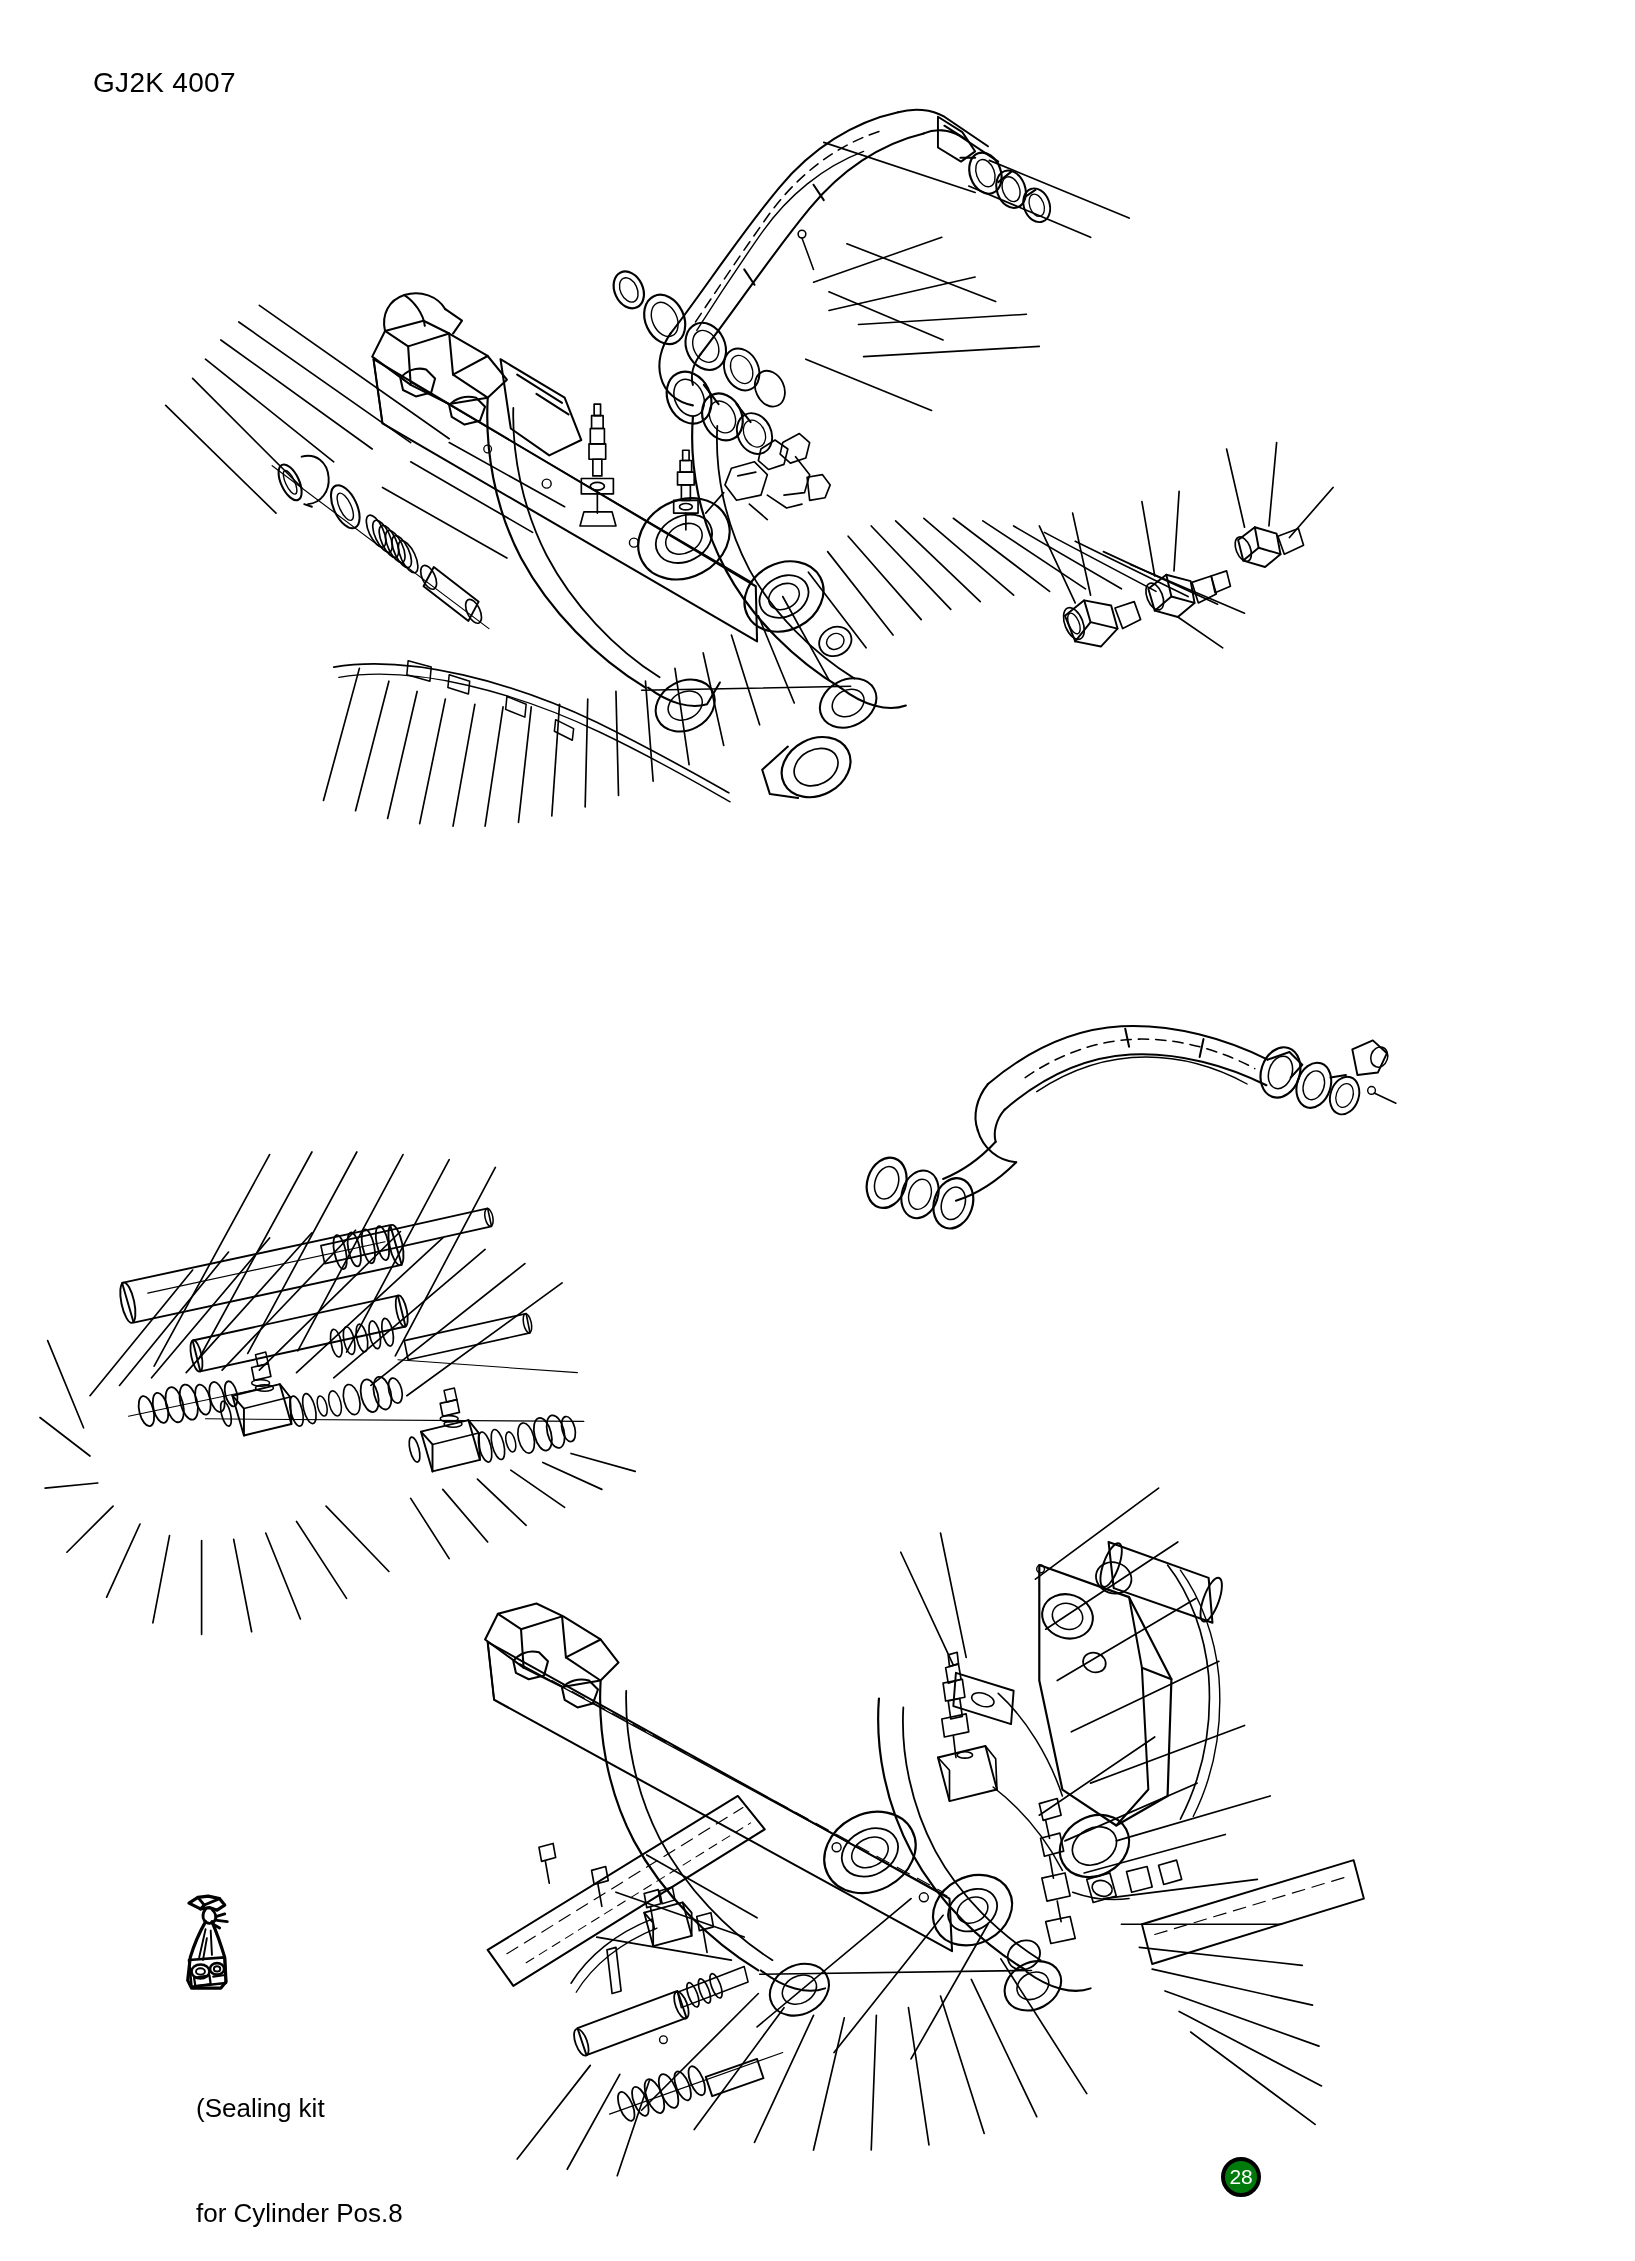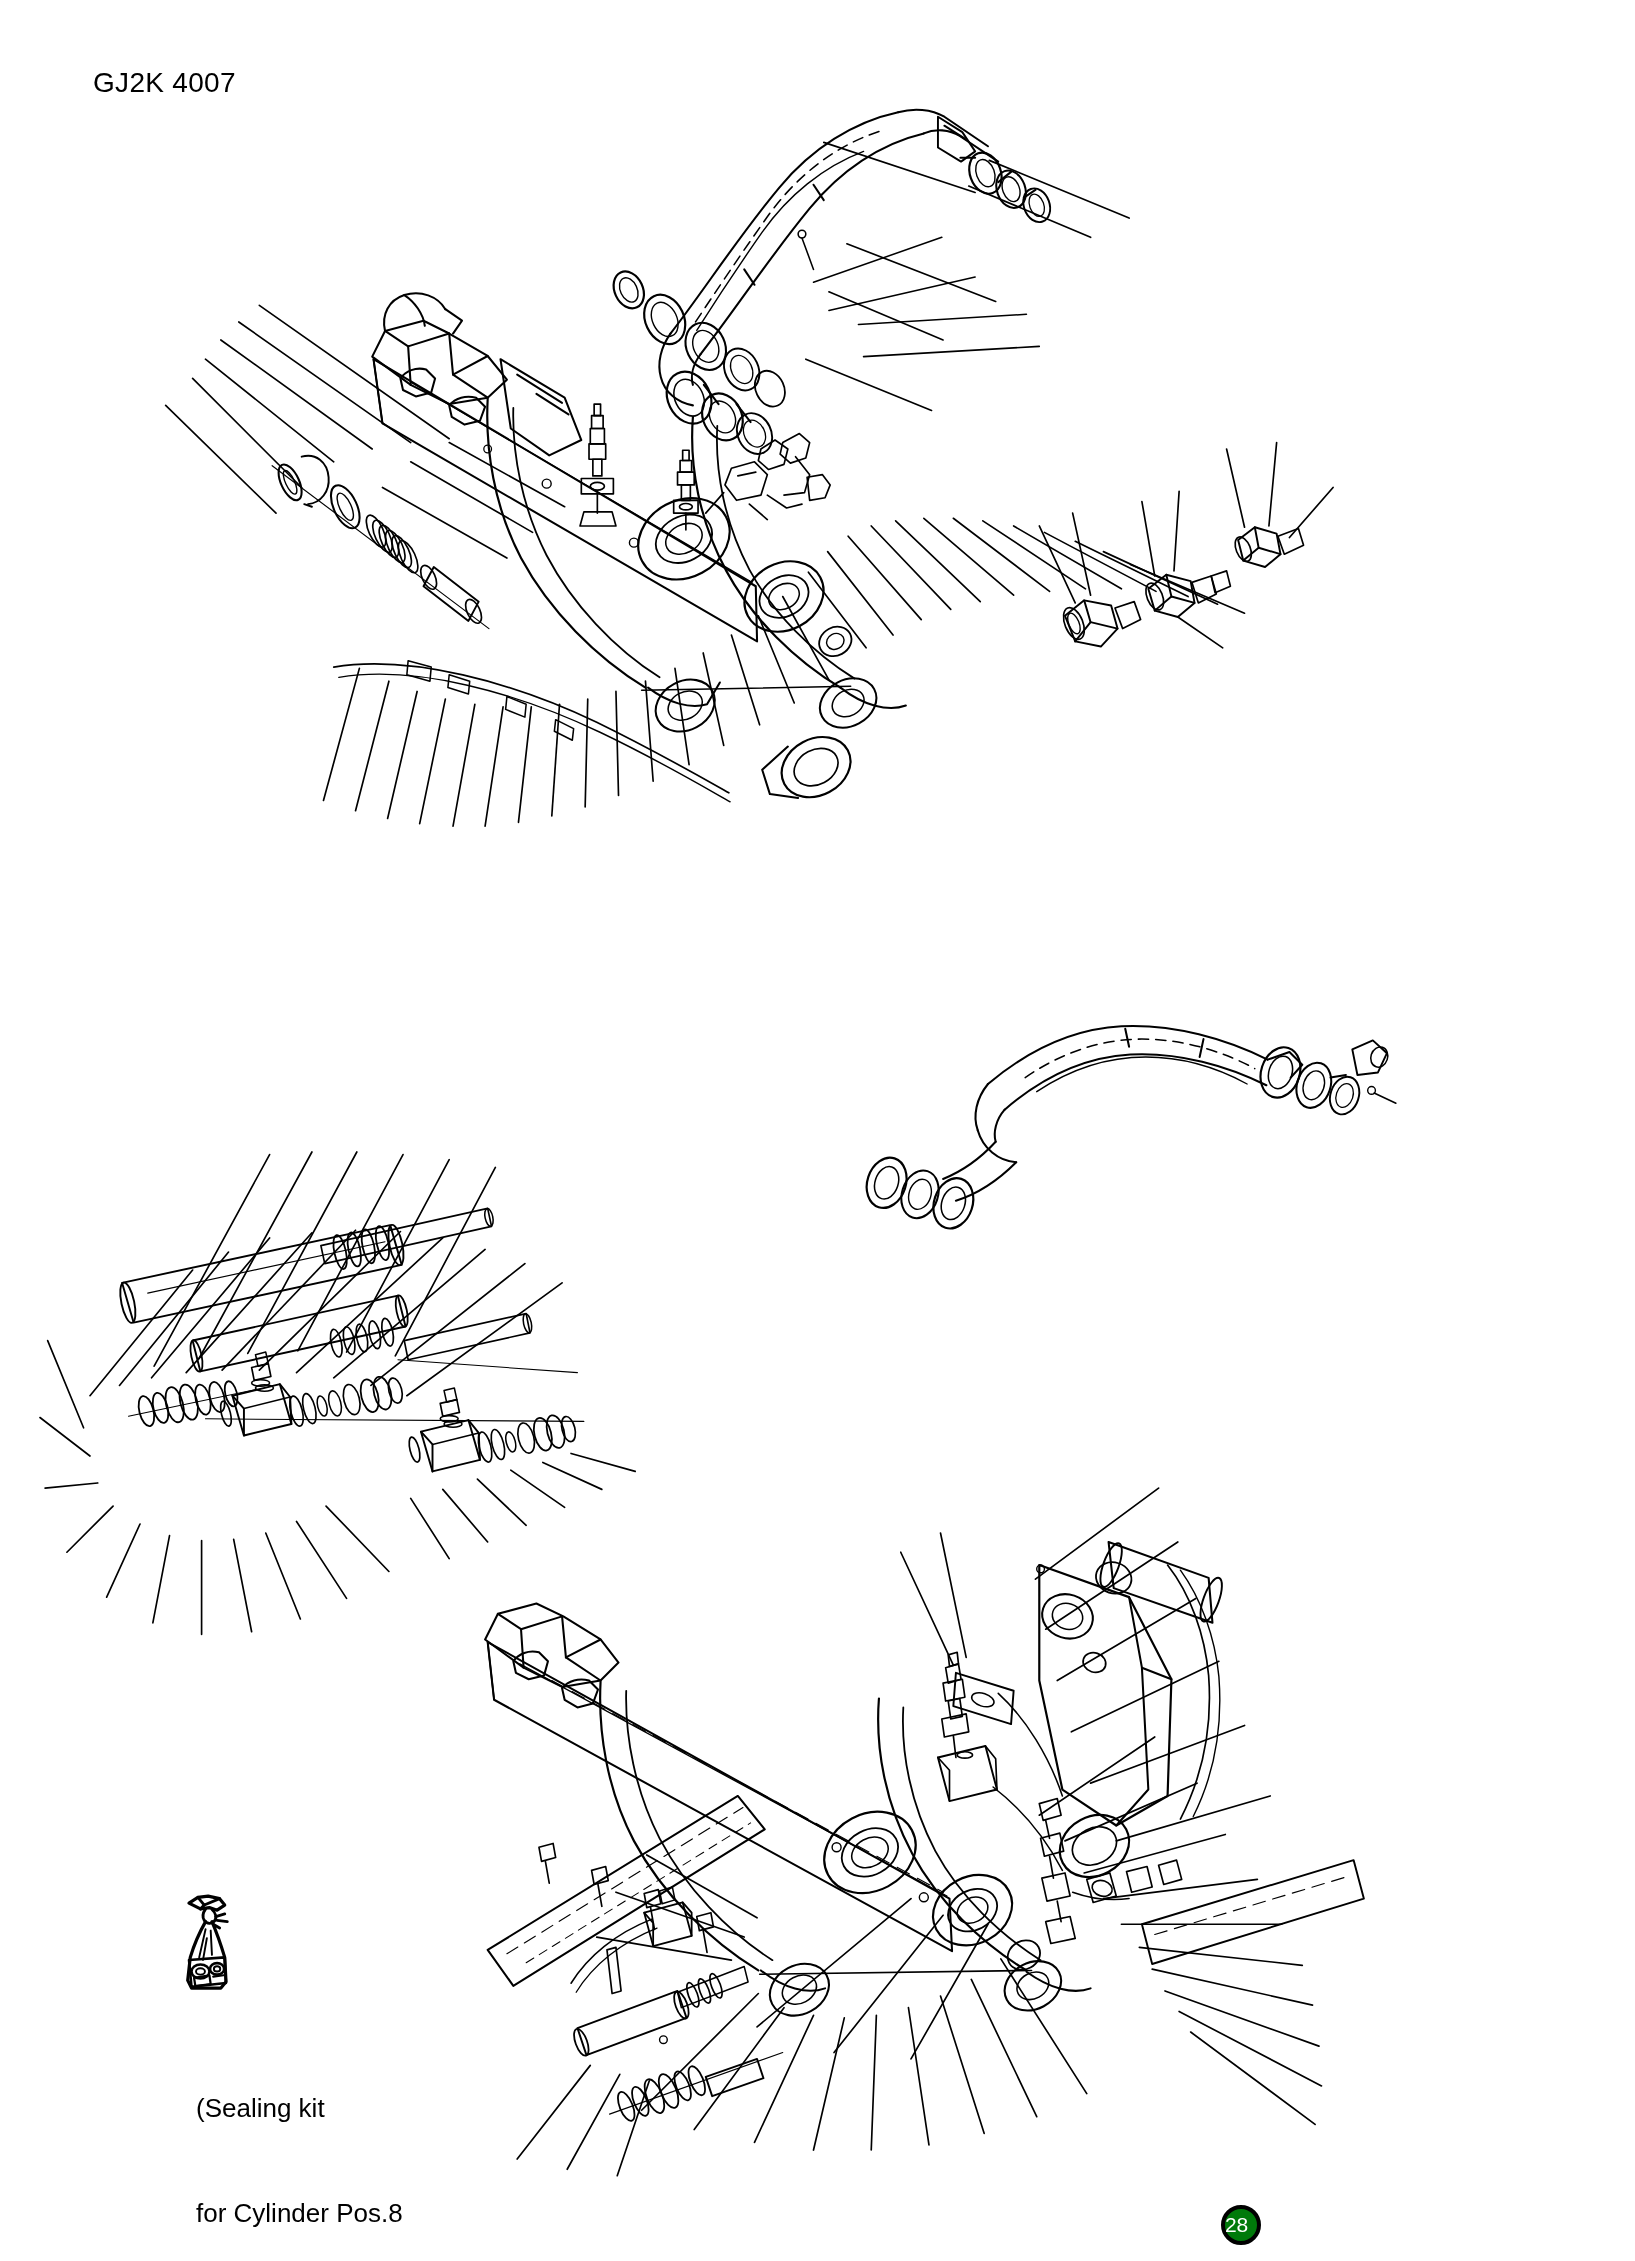--- a/index.html
+++ b/index.html
@@ -33,21 +33,21 @@
   
   #bag-icon{position:absolute;left:166px;top:1891px;width:83px;height:112px;}
   #bag-icon svg{display:block;}
 
   
   #page-badge{
     position:absolute;left:1221px;top:2157px;
     width:40px;height:40px;border-radius:50%;
     background:#007a0a;border:4.5px solid #000000;
     box-sizing:border-box;
-    display:flex;align-items:center;margin-top:48px;
+    display:flex;align-items:center;justify-content:center;
   }
   #page-badge .num{
     color:#ffffff;font-size:21px;line-height:1;
     font-weight:400;letter-spacing:-0.3px;
     transform:translateY(-0.6px);
   }
 </style>
 </head>
 <body>
 

